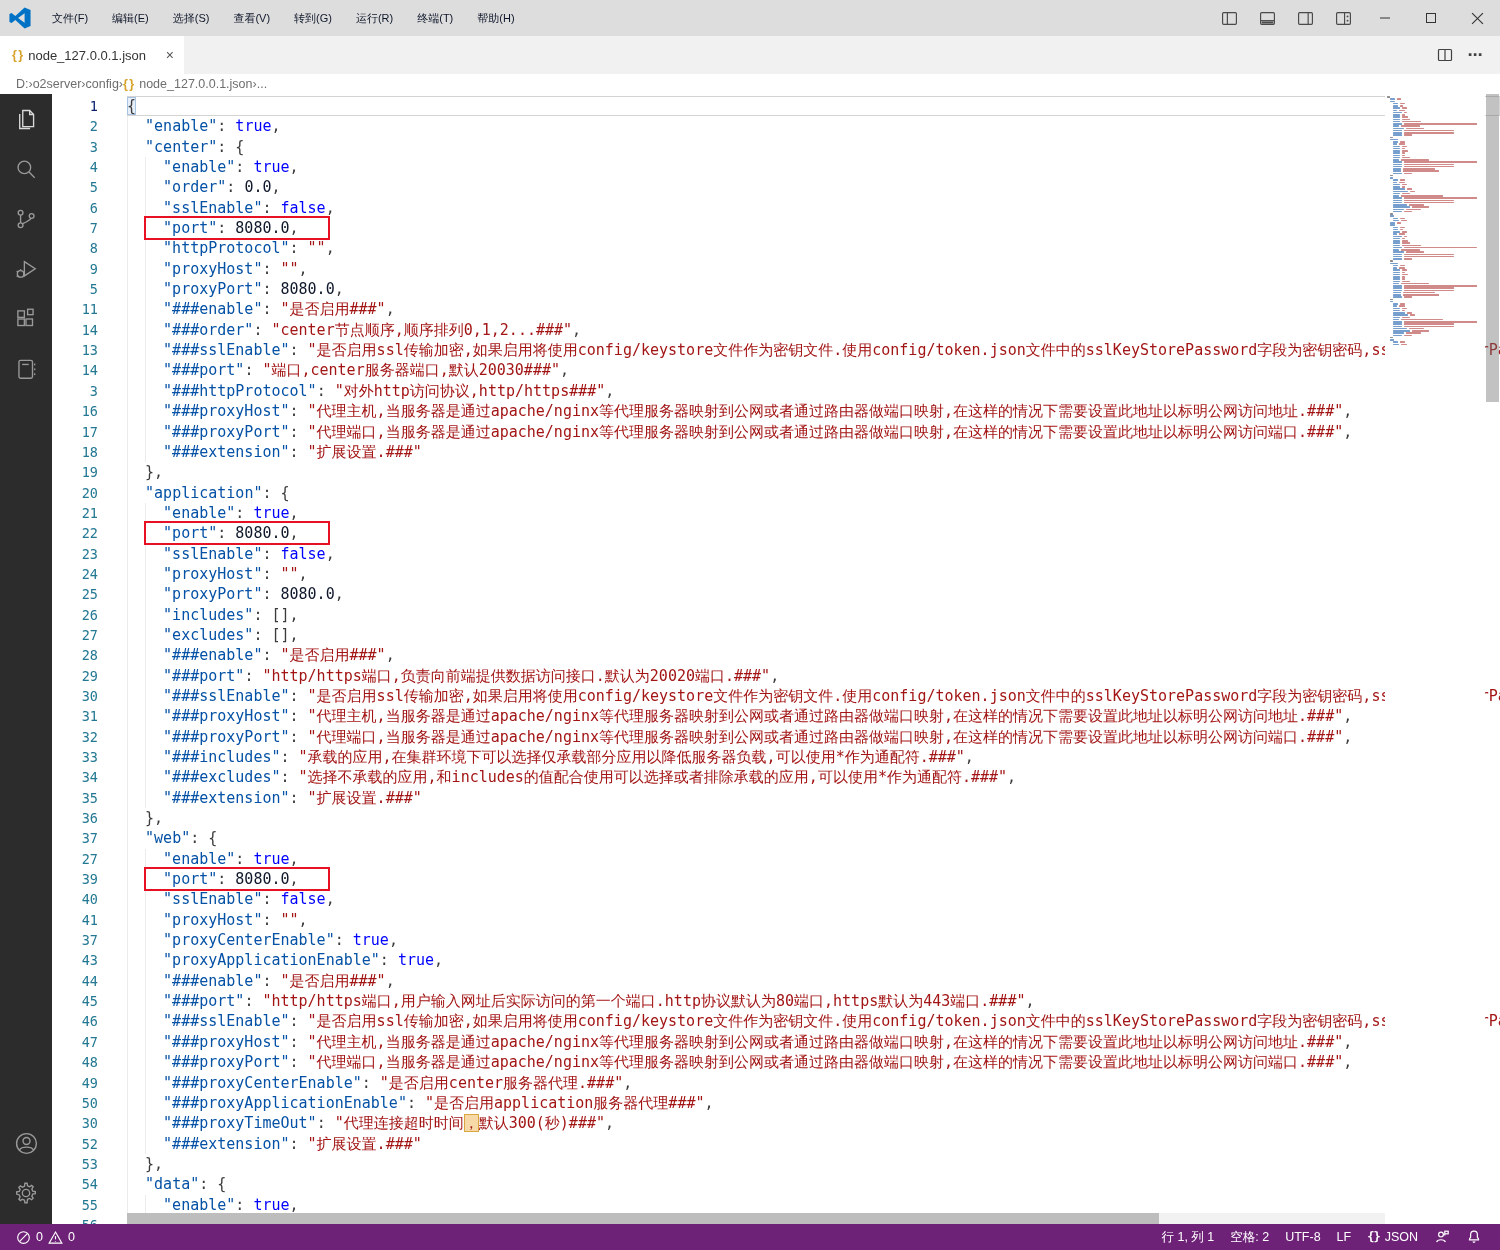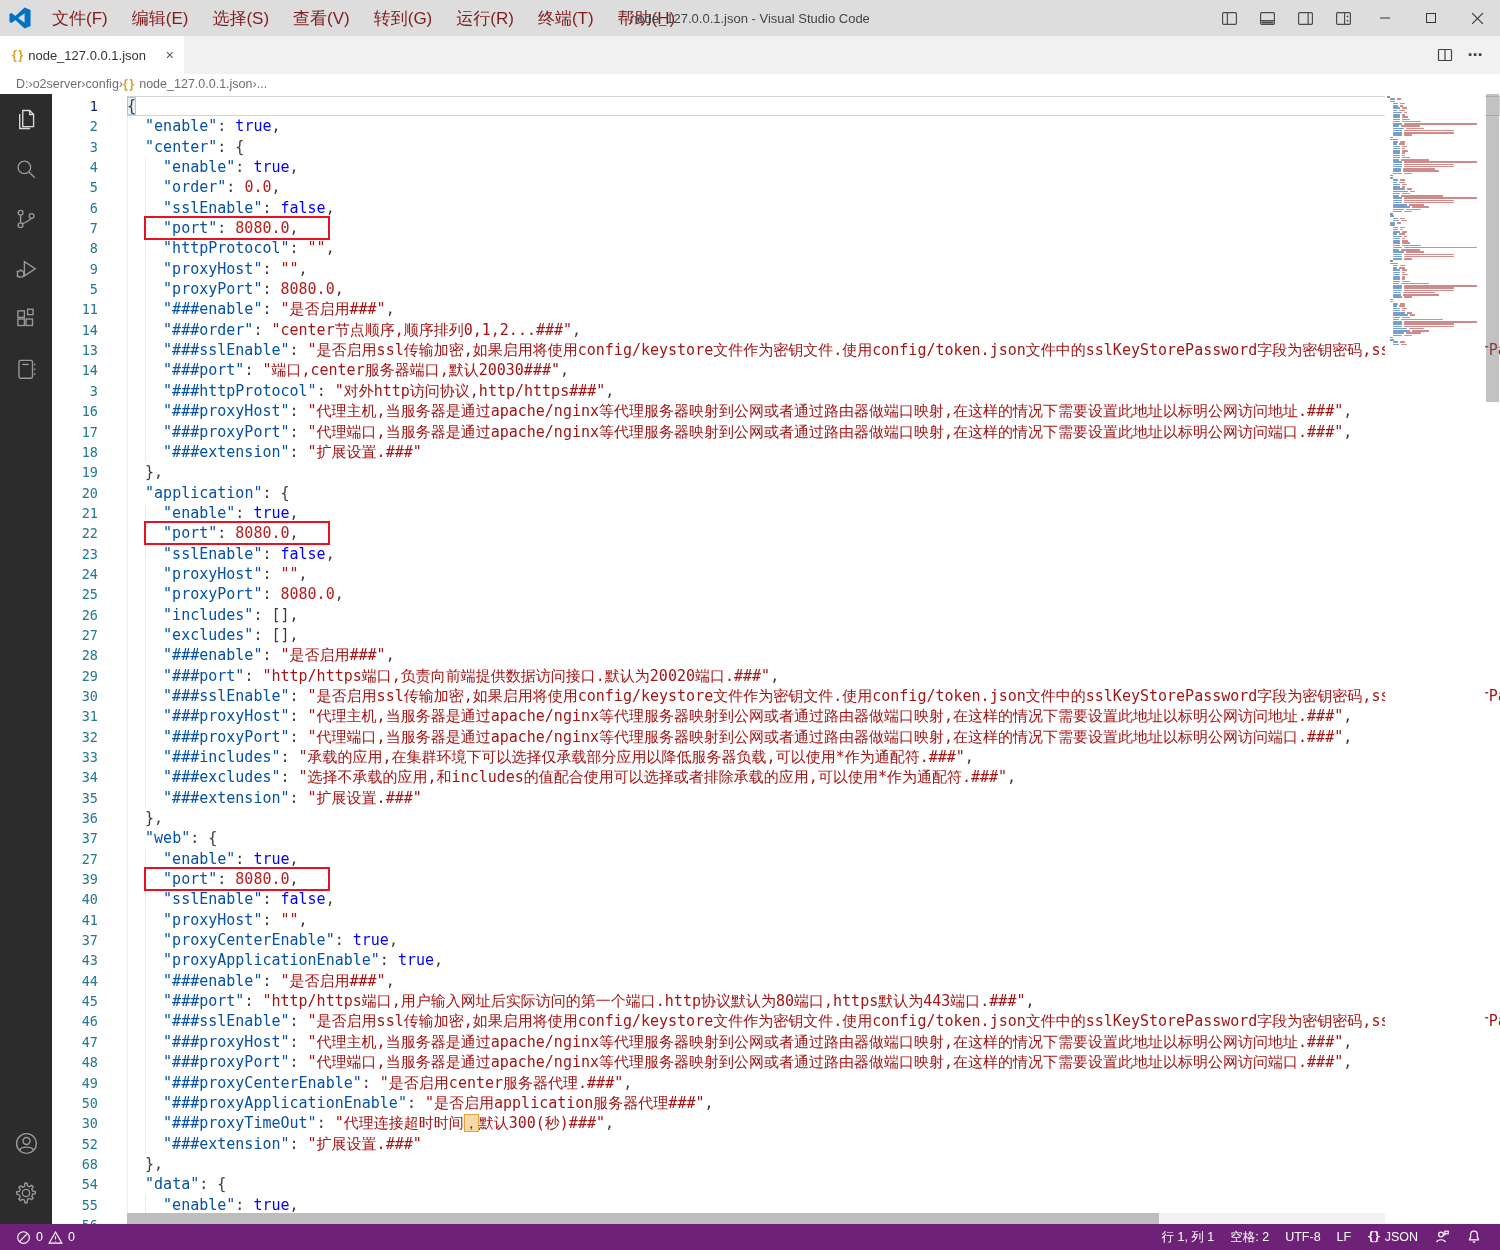--- a/index.html
+++ b/index.html
@@ -4,21 +4,21 @@
 <style>
   * { margin:0; padding:0; box-sizing:border-box; }
   html,body { width:1500px; height:1250px; overflow:hidden; }
   body { font-family:"Liberation Sans","DejaVu Sans",sans-serif; background:#ffffff; }
   .window { width:1500px; height:1250px; display:flex; flex-direction:column; position:relative; }
 
   
   .titlebar { height:36px; background:#dddddd; display:flex; align-items:center; position:relative; flex:0 0 auto; }
   .vslogo { width:22px; height:22px; margin:0 9px 0 9px; flex:0 0 auto; }
   .menubar { display:flex; align-items:center; height:100%; }
-  .menu-item { padding:0 12px; font-size:17px; color:#7f1d1d; height:100%; display:flex; align-items:center; cursor:default; }
+  .menu-item { padding:0 12px; font-size:11px; color:#0f172a; height:100%; display:flex; align-items:center; cursor:default; }
   .win-title { position:absolute; left:0; right:0; text-align:center; font-size:13px; color:#444; pointer-events:none; }
   .titlebar-right { margin-left:auto; display:flex; align-items:center; height:100%; z-index:2; }
   .tb-icon { width:38px; height:100%; display:flex; align-items:center; justify-content:center; color:#4a4a4a; }
   .tb-icon svg { stroke:#4a4a4a; fill:none; stroke-width:1.1; }
   .winctl { width:46px; height:100%; display:flex; align-items:center; justify-content:center; color:#333; font-size:14px; }
 
   
   .tabstrip { height:38px; background:#f1f1f1; display:flex; align-items:stretch; flex:0 0 auto; position:relative; }
   .tab { width:184px; background:#ffffff; display:flex; align-items:center; padding:0 10px 0 12px; font-size:13px; color:#333; }
   .json-glyph { color:#d8a22a; font-weight:bold; font-size:12.5px; margin-right:6px; letter-spacing:-1px; }
@@ -45,21 +45,21 @@
   .editor { flex:1; position:relative; background:#ffffff; overflow:hidden; display:flex; }
   .gutter { width:75px; flex:0 0 auto; padding-top:2px; text-align:right; font-family:"DejaVu Sans Mono","Liberation Mono",monospace; font-size:13.5px; color:#237893; }
   .gutter .gn { height:20.35px; line-height:20.35px; padding-right:29px; }
   .gutter .gn.act { color:#0b216f; }
   .code { flex:1; padding-top:2px; overflow:hidden; font-family:"DejaVu Sans Mono","Liberation Mono",monospace; font-size:15px; color:#3b3b3b; }
   .ln { height:20.35px; line-height:20.35px; white-space:pre; }
   .ln.cl { box-shadow:inset 0 0 0 1px #d4d4d4; }
   .g { display:inline-block; width:18.06px; height:20.35px; border-left:1px solid #ececec; vertical-align:top; }
   .c-k { color:#0451a5; }
   .c-s { color:#a31515; }
-  .c-n { color:#b91c1c; }
+  .c-n { color:#0f172a; }
   .c-b { color:#0000ff; }
   .c-p { color:#3b3b3b; }
   .rb { outline:2px solid #e81123; outline-offset:1px; padding:0 28px 0 16px; margin-left:-16px; }
   .bm { background:#e7f0fa; box-shadow:0 0 0 1px #a8c4e0 inset; }
   .uni { background:#f6d9a6; box-shadow:0 0 0 1px #d9a73e inset; }
 
   .minimap { position:absolute; top:0; right:15px; width:100px; bottom:0; background:#ffffff; overflow:hidden; }
   .mmbar { position:absolute; height:1.5px; border-radius:0.5px; }
   .vscroll { position:absolute; top:0; right:0; width:15px; bottom:0; }
   .vthumb { position:absolute; top:0; left:1px; width:13px; height:308px; background:rgba(110,110,110,0.42); }
@@ -86,21 +86,20 @@
     <div class="menubar" id="menubar">
         <div class="menu-item">文件(F)</div>
         <div class="menu-item">编辑(E)</div>
         <div class="menu-item">选择(S)</div>
         <div class="menu-item">查看(V)</div>
         <div class="menu-item">转到(G)</div>
         <div class="menu-item">运行(R)</div>
         <div class="menu-item">终端(T)</div>
         <div class="menu-item">帮助(H)</div>
       </div>
-    <div class="win-title">node_127.0.0.1.json - Visual Studio Code</div>
     <div class="titlebar-right">
       <div class="tb-icon">
           <svg width="17" height="17" viewBox="0 0 16 16">
             <rect x="1.5" y="2.5" width="13" height="11" rx="1"></rect>
             <line x1="6" y1="2.5" x2="6" y2="13.5"></line>
           </svg>
         </div>
       <div class="tb-icon">
           <svg width="17" height="17" viewBox="0 0 16 16">
             <rect x="1.5" y="2.5" width="13" height="11" rx="1"></rect>
@@ -297,21 +296,21 @@
           <div class="gn">43</div>
           <div class="gn">44</div>
           <div class="gn">45</div>
           <div class="gn">46</div>
           <div class="gn">47</div>
           <div class="gn">48</div>
           <div class="gn">49</div>
           <div class="gn">50</div>
           <div class="gn">30</div>
           <div class="gn">52</div>
-          <div class="gn">68</div>
+          <div class="gn">53</div>
           <div class="gn">54</div>
           <div class="gn">55</div>
           <div class="gn">56</div>
         </div>
       <div class="code" id="code">
           <div class="ln cl"><span class="c-p bm">{</span></div>
           <div class="ln"><span class="g"></span><span class="c-k">"enable"</span><span class="c-p">: </span><span class="c-b">true</span><span class="c-p">,</span></div>
           <div class="ln"><span class="g"></span><span class="c-k">"center"</span><span class="c-p">: {</span></div>
           <div class="ln"><span class="g"></span><span class="g"></span><span class="c-k">"enable"</span><span class="c-p">: </span><span class="c-b">true</span><span class="c-p">,</span></div>
           <div class="ln"><span class="g"></span><span class="g"></span><span class="c-k">"order"</span><span class="c-p">: </span><span class="c-n">0.0</span><span class="c-p">,</span></div>

